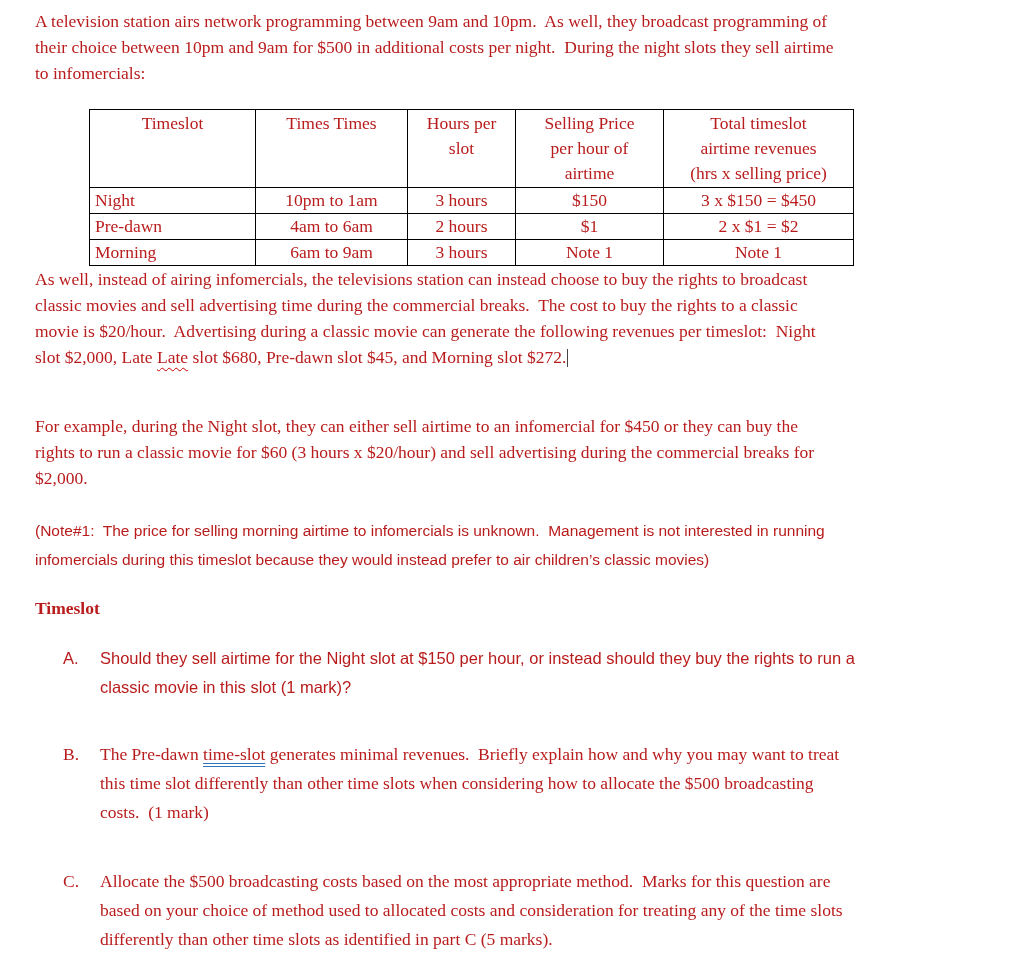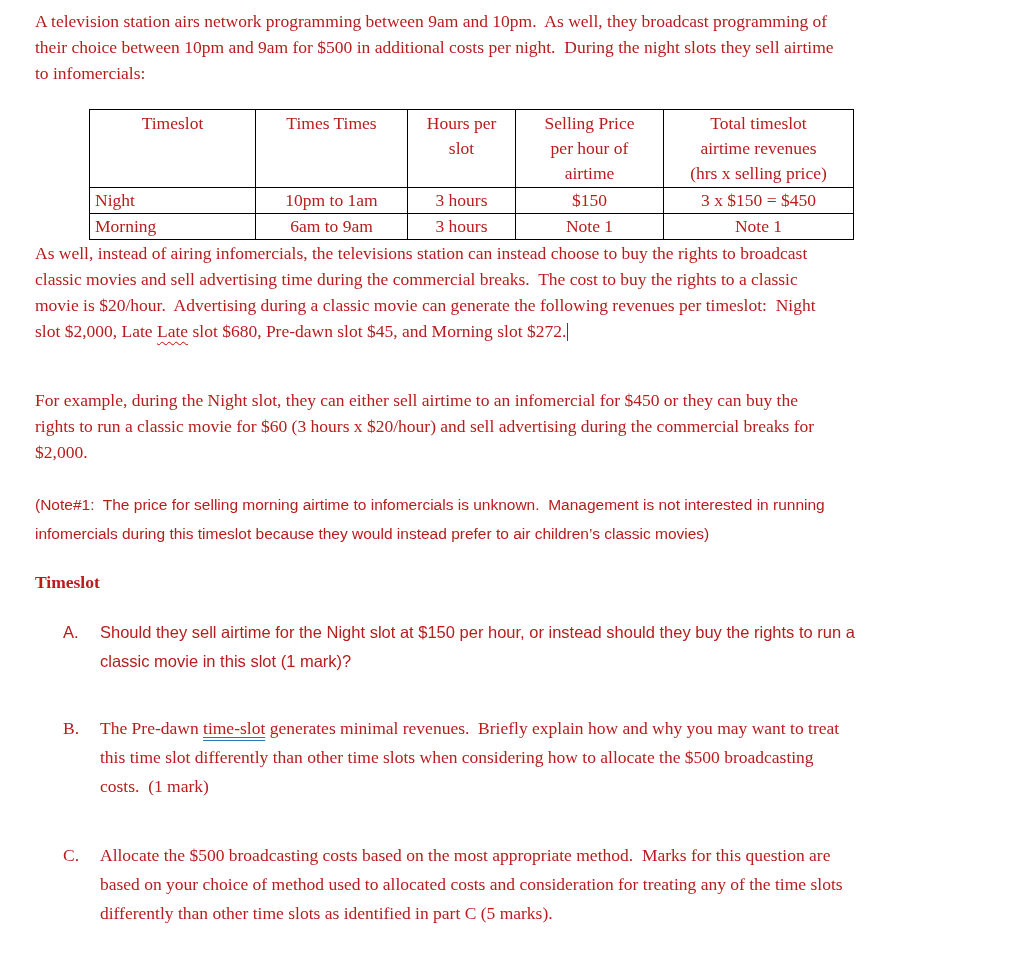--- a/index.html
+++ b/index.html
@@ -149,20 +149,27 @@
     </thead>
     <tbody>
       <tr>
         <td class="cell-left">Night</td>
         <td class="cell-center">10pm to 1am</td>
         <td class="cell-center">3 hours</td>
         <td class="cell-center">$150</td>
         <td class="cell-center">3 x $150 = $450</td>
       </tr>
       <tr>
+        <td class="cell-left">Pre-dawn</td>
+        <td class="cell-center">4am to 6am</td>
+        <td class="cell-center">2 hours</td>
+        <td class="cell-center">$1</td>
+        <td class="cell-center">2 x $1 = $2</td>
+      </tr>
+      <tr>
         <td class="cell-left">Morning</td>
         <td class="cell-center">6am to 9am</td>
         <td class="cell-center">3 hours</td>
         <td class="cell-center">Note 1</td>
         <td class="cell-center">Note 1</td>
       </tr>
     </tbody>
   </table>
 
   <p class="body-text serif gap-after-table"><span>As well, instead of airing infomercials, the televisions station can instead choose to buy the rights to broadcast

